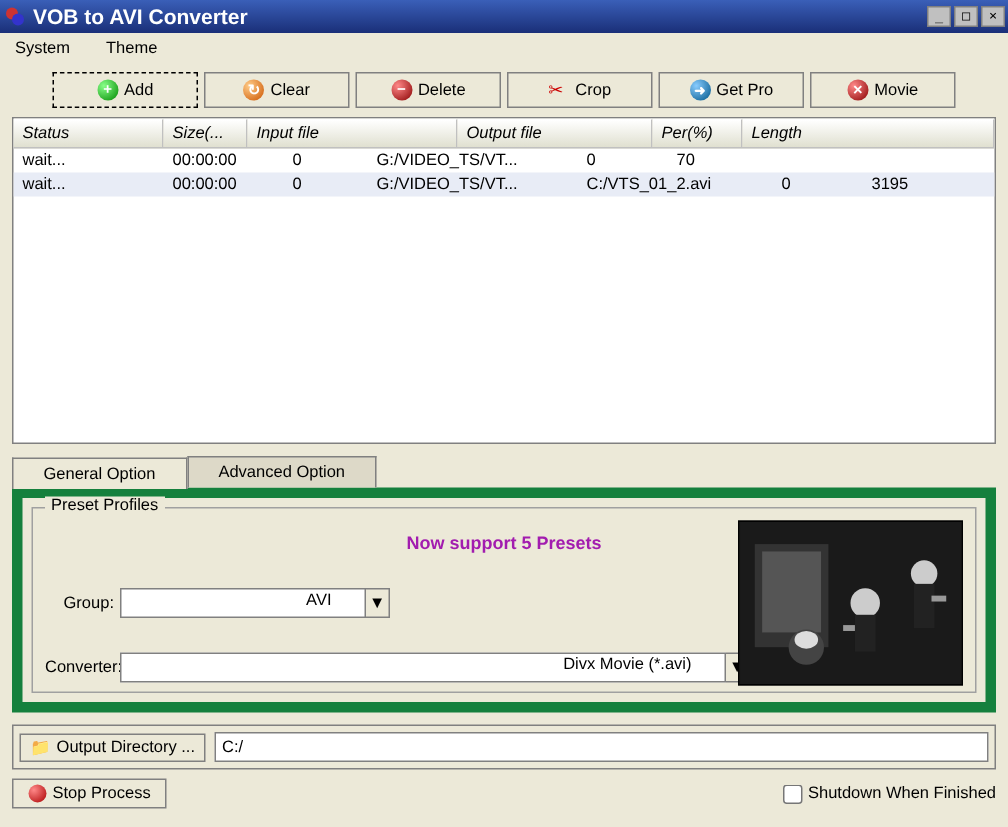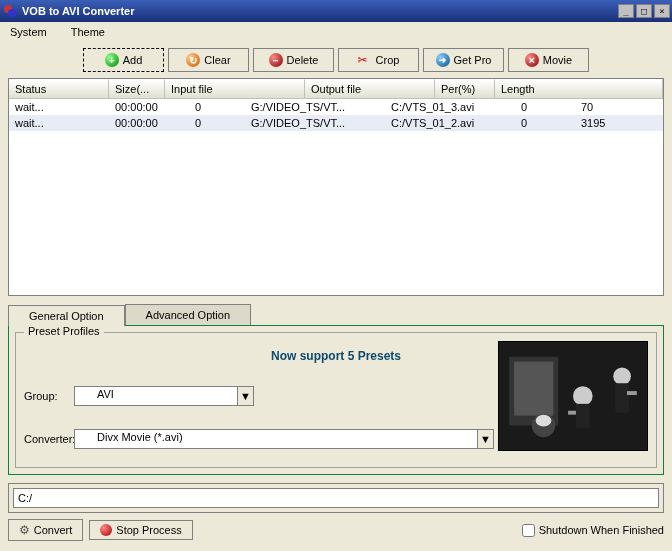--- a/index.html
+++ b/index.html
@@ -1,67 +1,67 @@
 <!DOCTYPE html>
 <html><head>
 <meta charset="utf-8">
 <style>
 * { box-sizing: border-box; margin: 0; padding: 0; font-family: Tahoma, sans-serif; font-size: 11px; }
 body { background: #ece9d8; width: 672px; height: 551px; overflow: hidden; }
 
 .titlebar { background: linear-gradient(to bottom, #3a5fb8, #1a2f78); height: 22px; display: flex; align-items: center; padding: 0 2px; color: white; }
 .titlebar-icon { width: 16px; height: 16px; margin-right: 4px; display: flex; align-items: center; justify-content: center; }
-.titlebar-title { font-weight: bold; flex: 1; font-size: 11px; }
+.titlebar-title { font-weight: bold; flex: 1; font-size: 14px; }
 .window-controls { display: flex; gap: 2px; }
 .window-btn { width: 16px; height: 14px; background: #c0c0c0; border: 1px solid #808080; display: flex; align-items: center; justify-content: center; font-size: 9px; font-family: monospace; color: black; cursor: pointer; }
 
 .menubar { background: #ece9d8; height: 20px; display: flex; align-items: center; padding: 0 4px; gap: 12px; }
 .menu-item { cursor: pointer; padding: 2px 6px; }
 
 .toolbar { margin: 6px 8px; display: flex; gap: 4px; justify-content: center; }
-.tool-btn { width: 81px; height: 24px; background: #ece9d8; border: 1px solid #808080; display: flex; align-items: center; justify-content: center; gap: 4px; cursor: pointer; }
+.tool-btn { width: 97px; height: 24px; background: #ece9d8; border: 1px solid #808080; display: flex; align-items: center; justify-content: center; gap: 4px; cursor: pointer; }
 .tool-btn.dashed { border: 1px dashed #000; }
 .icon-circle { width: 14px; height: 14px; border-radius: 50%; display: inline-block; position: relative; }
 .icon-green { background: radial-gradient(circle at 30% 30%, #8f8, #080); }
 .icon-red { background: radial-gradient(circle at 30% 30%, #f88, #800); }
 .icon-orange { background: radial-gradient(circle at 30% 30%, #fc8, #c50); }
 .icon-blue { background: radial-gradient(circle at 30% 30%, #8cf, #058); }
 .icon-plus::after { content: "+"; position: absolute; top: 50%; left: 50%; transform: translate(-50%, -50%); color: white; font-weight: bold; font-size: 10px; }
 .icon-minus::after { content: "−"; position: absolute; top: 50%; left: 50%; transform: translate(-50%, -50%); color: white; font-weight: bold; font-size: 10px; }
 .icon-x::after { content: "×"; position: absolute; top: 50%; left: 50%; transform: translate(-50%, -50%); color: white; font-weight: bold; font-size: 11px; }
 .icon-crop { width: 14px; height: 14px; position: relative; }
 .icon-crop::before { content: "✂"; color: #c00; font-size: 12px; }
 .icon-arrow::after { content: "➜"; position: absolute; top: 50%; left: 50%; transform: translate(-50%, -50%); color: white; font-weight: bold; font-size: 9px; }
 .icon-reload::after { content: "↻"; position: absolute; top: 50%; left: 50%; transform: translate(-50%, -50%); color: white; font-weight: bold; font-size: 10px; }
 
 .table-area { margin: 0 8px; background: white; border: 1px solid #808080; height: 218px; overflow: auto; }
 .table-header { display: flex; background: #ece9d8; border-bottom: 1px solid #c0c0c0; position: sticky; top: 0; }
-.th { padding: 3px 6px; border-right: 1px solid #c0c0c0; border-top: 1px solid #fff; background: linear-gradient(to bottom, #fff, #e0e0d0); cursor: pointer; overflow: hidden; white-space: nowrap; }
+.th { padding: 3px 6px; border-right: 1px solid #c0c0c0; border-top: 1px solid #fff; background: linear-gradient(to bottom, #fff, #e0e0d0); cursor: pointer; overflow: hidden; white-space: nowrap; font-style: italic; }
 .col-status { width: 100px; }
 .col-time { width: 80px; }
 .col-size { width: 56px; }
 .col-input { width: 140px; }
 .col-output { width: 130px; }
 .col-per { width: 60px; }
 .col-length { flex: 1; }
 .table-row { display: flex; }
 .table-row:nth-child(even) { background: #f4f4f4; }
 .table-row.selected { background: #e8ecf6; }
 .td { padding: 2px 6px; overflow: hidden; white-space: nowrap; }
 
 .tabs { margin: 8px 8px 0 8px; display: flex; }
 .tab { padding: 4px 20px; background: #ece9d8; border: 1px solid #808080; border-bottom: none; cursor: pointer; position: relative; }
 .tab.active { background: #ece9d8; z-index: 2; top: 1px; }
 .tab:not(.active) { background: #ddd9c8; }
 
-.tab-content { margin: 0 8px; border: 1px solid #15803d; padding: 6px; background: #ece9d8; height: 150px; }
+.tab-content { margin: 0 8px; border: 7px solid #15803d; padding: 6px; background: #ece9d8; height: 150px; }
 .fieldset { border: 1px solid #a0a0a0; padding: 8px; height: 100%; position: relative; }
 .legend { position: absolute; top: -8px; left: 8px; background: #ece9d8; padding: 0 4px; }
-.preset-msg { text-align: center; color: #0c4a6e; font-weight: bold; margin: 8px 0 16px 0; font-size: 12px; }
-.form-row { display: flex; align-items: center; gap: 4px; margin: 23px 0; }
+.preset-msg { text-align: center; color: #a21caf; font-weight: bold; margin: 8px 0 16px 0; font-size: 12px; }
+.form-row { display: flex; align-items: center; gap: 4px; margin: 23px 0; text-align: right; }
 .form-row label { width: 46px; }
 .form-row select, .input-like { border: 1px solid #808080; background: white; height: 20px; padding: 1px 22px; }
 .select-box { flex: 1; max-width: 180px; position: relative; display: flex; }
 .select-box.wide { max-width: 420px; }
 .select-box .input-like { flex: 1; }
 .select-arrow { width: 16px; background: #ece9d8; border: 1px solid #808080; border-left: none; display: flex; align-items: center; justify-content: center; cursor: pointer; }
 .preview { position: absolute; right: 8px; top: 8px; width: 150px; height: 110px; background: #222; border: 1px solid #000; }
 .preview svg { width: 100%; height: 100%; }
 
 .bottom-area { margin: 8px; }
@@ -135,21 +135,20 @@
     <div class="th col-output">Output file</div>
     <div class="th col-per">Per(%)</div>
     <div class="th col-length">Length</div>
   </div>
   <div id="table-body">
       <div class="table-row">
         <div class="td col-status">wait...</div>
         <div class="td col-time">00:00:00</div>
         <div class="td col-size">0</div>
         <div class="td col-input">G:/VIDEO_TS/VT...</div>
-        <div class="td col-output">C:/VTS_01_3.avi</div>
         <div class="td col-per">0</div>
         <div class="td col-length">70</div>
       </div>
       <div class="table-row selected">
         <div class="td col-status">wait...</div>
         <div class="td col-time">00:00:00</div>
         <div class="td col-size">0</div>
         <div class="td col-input">G:/VIDEO_TS/VT...</div>
         <div class="td col-output">C:/VTS_01_2.avi</div>
         <div class="td col-per">0</div>
@@ -194,27 +193,27 @@
         <circle cx="125" cy="35" r="9" fill="#ccc"></circle>
         <rect x="118" y="42" width="14" height="30" fill="#222"></rect>
         <rect x="130" y="50" width="10" height="4" fill="#999"></rect>
       </svg>
     </div>
   </div>
 </div>
 
 <div class="bottom-area">
   <div class="output-row">
+    <div class="folder-btn">
+      <span class="folder-icon"></span>
+      <span>Output Directory ...</span>
+    </div>
     <input class="output-input" type="text" value="C:/" style="">
   </div>
   <div class="action-row">
-    <div class="action-btn">
-      <span class="gear-icon"></span>
-      <span>Convert</span>
-    </div>
     <div class="action-btn">
       <span class="stop-icon"></span>
       <span>Stop Process</span>
     </div>
     <div class="checkbox-row">
       <input type="checkbox" style="">
       <span>Shutdown When Finished</span>
     </div>
   </div>
 </div>

